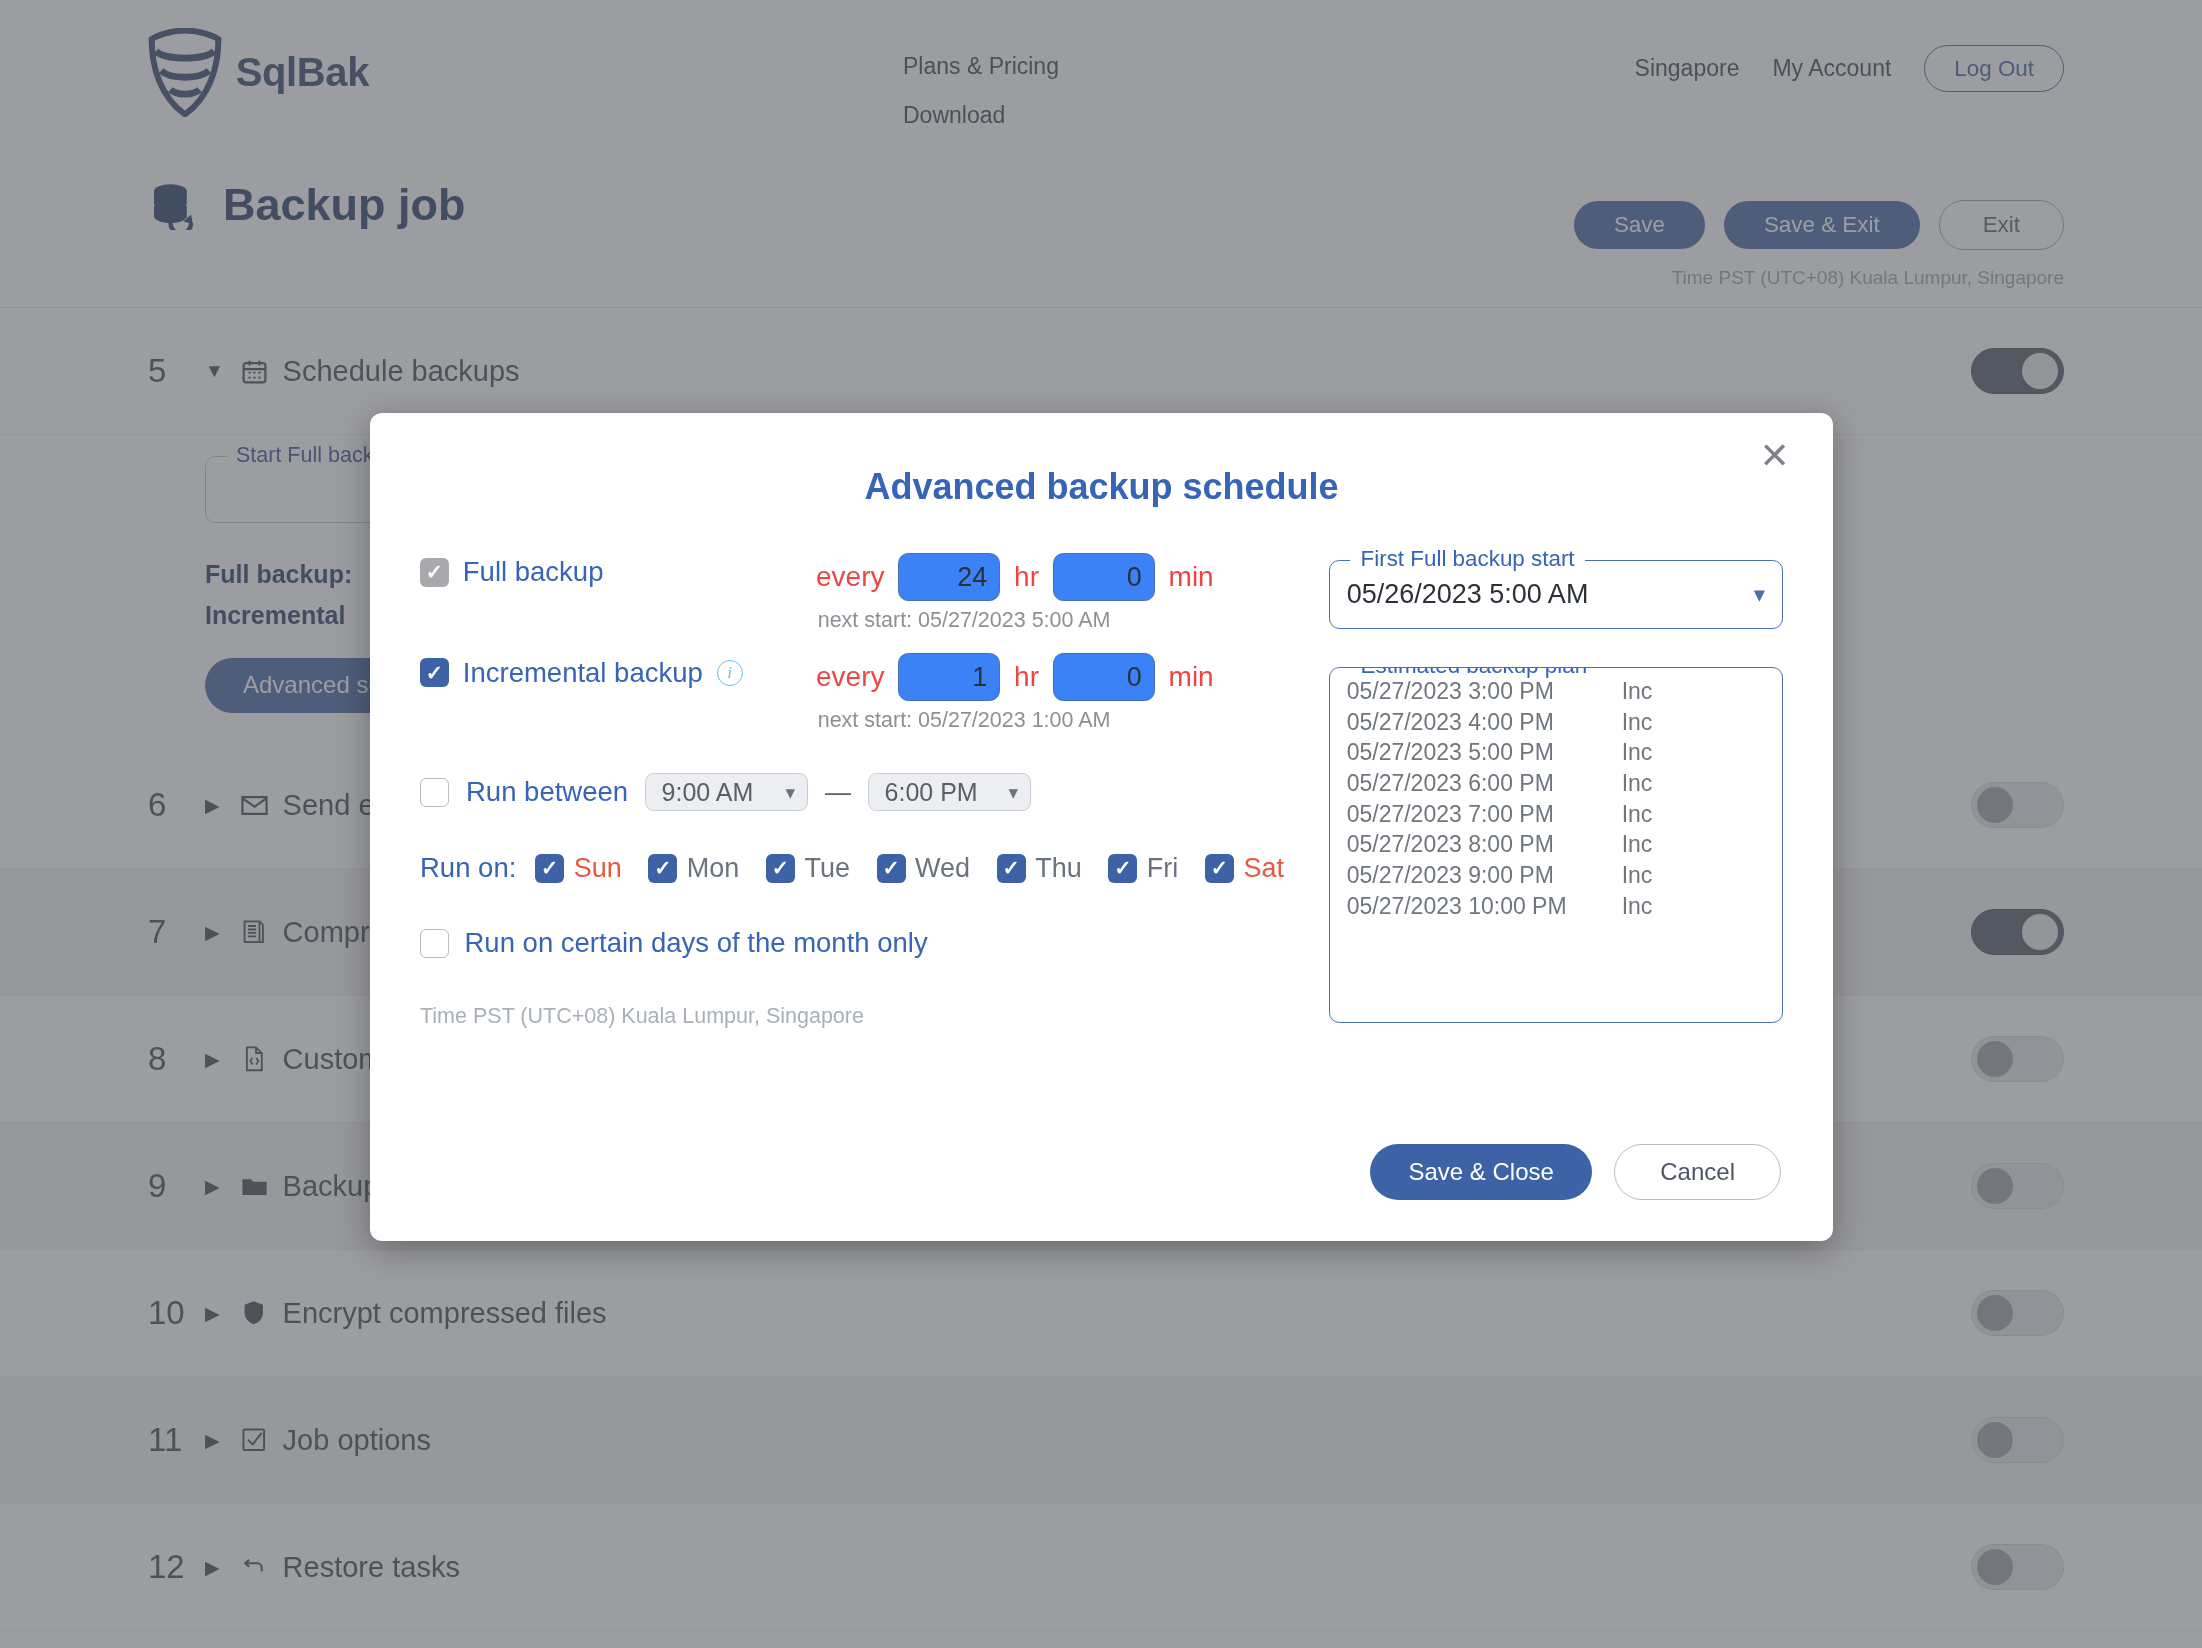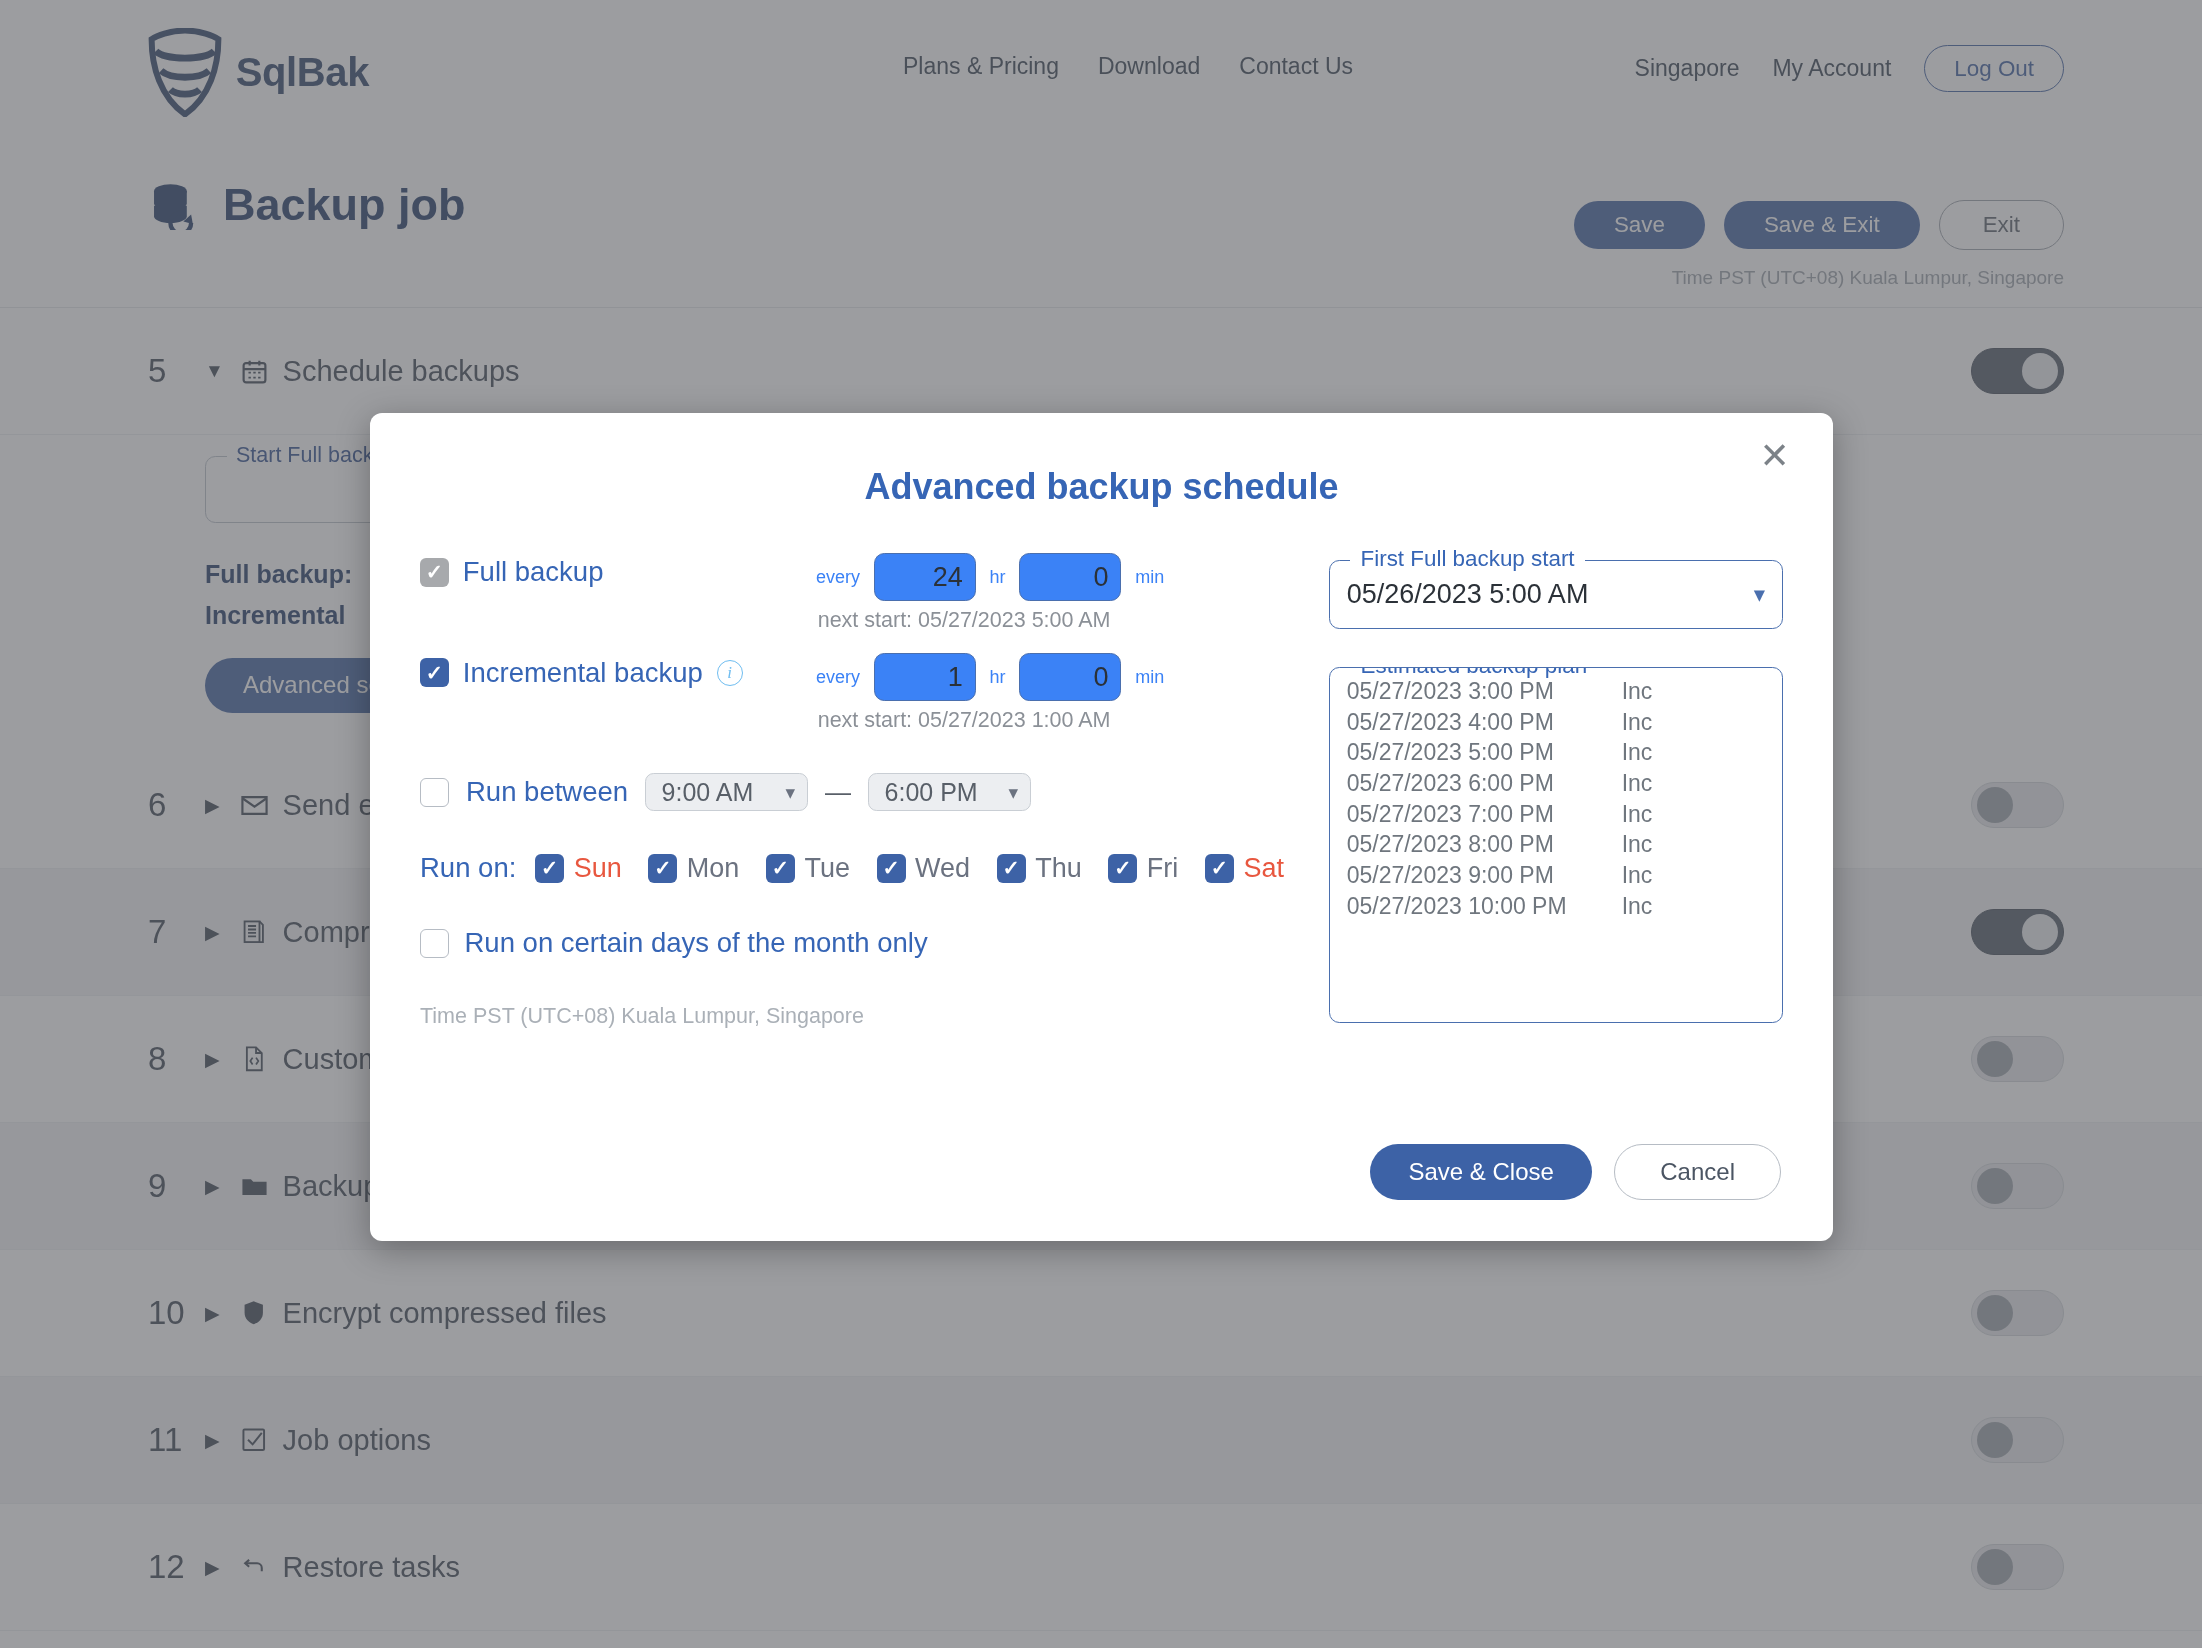--- a/index.html
+++ b/index.html
@@ -32,21 +32,21 @@
     position: absolute; left: 148px; top: 27.5px;
     display: flex; align-items: center; gap: 13.8px;
   }
   .brand-logo { width: 74px; height: 89px; display: block; }
   .brand-name {
     font-size: 40px; font-weight: bold; color: #2c4166;
     letter-spacing: -0.4px;
   }
   .nav-center {
     position: absolute; left: 903px; top: 53px;
-    display: flex; gap: 39px;
+    display: flex; gap: 22px; flex-direction: column;
   }
   .nav-center a {
     font-size: 23px; color: #34404f; text-decoration: none;
   }
   .nav-right {
     position: absolute; right: 138px; top: 45px;
     display: flex; align-items: center; gap: 33px;
   }
   .nav-right a { font-size: 23px; color: #34404f; text-decoration: none; }
   .logout-btn {
@@ -195,21 +195,21 @@
   }
   .info-icon {
     width: 26px; height: 26px; border-radius: 50%;
     border: 1.7px solid #6fbdf0; color: #6fbdf0;
     font-size: 17px; display: inline-flex;
     align-items: center; justify-content: center;
     font-style: italic; font-family: "Liberation Serif", serif;
   }
   .ctrl-col { flex: 1; }
   .ctrl-row { display: flex; align-items: center; gap: 13.8px; }
-  .ctrl-row .word { font-size: 18px; color: #3b82f6; }
+  .ctrl-row .word { font-size: 28px; color: #ef4444; }
   .numbox {
     width: 102px; height: 48px; border: 1.7px solid #4a6fae;
     border-radius: 10.3px; text-align: right;
     padding-right: 12px; font-size: 27px; color: #2b3138;
     font-family: "Liberation Sans", sans-serif;
     background: #3b82f6;
     display: flex; align-items: center; justify-content: flex-end;
   }
   .nextstart {
     font-size: 21.5px; color: #8b9097; margin: 6.9px 0 0 1.7px;

